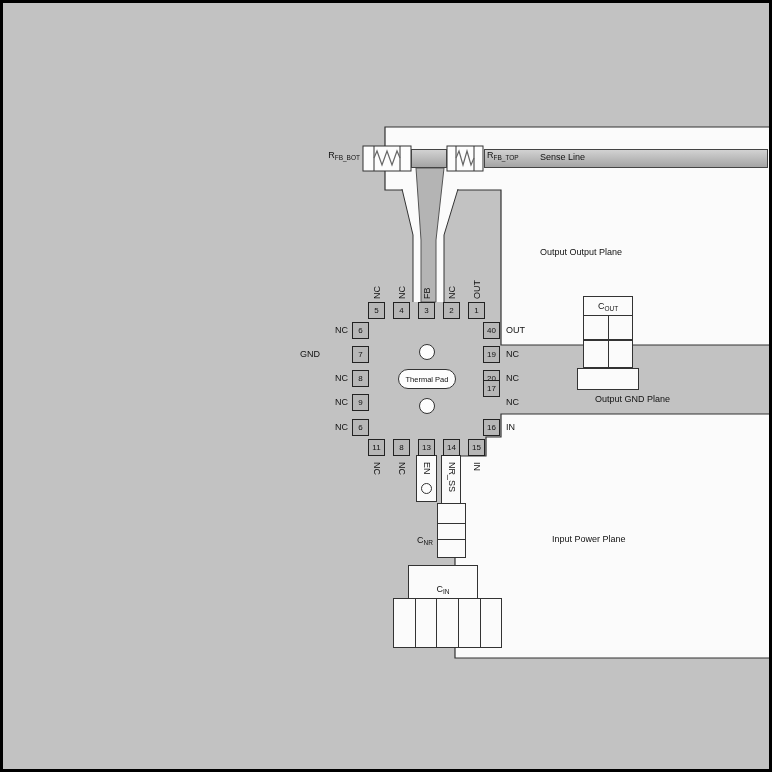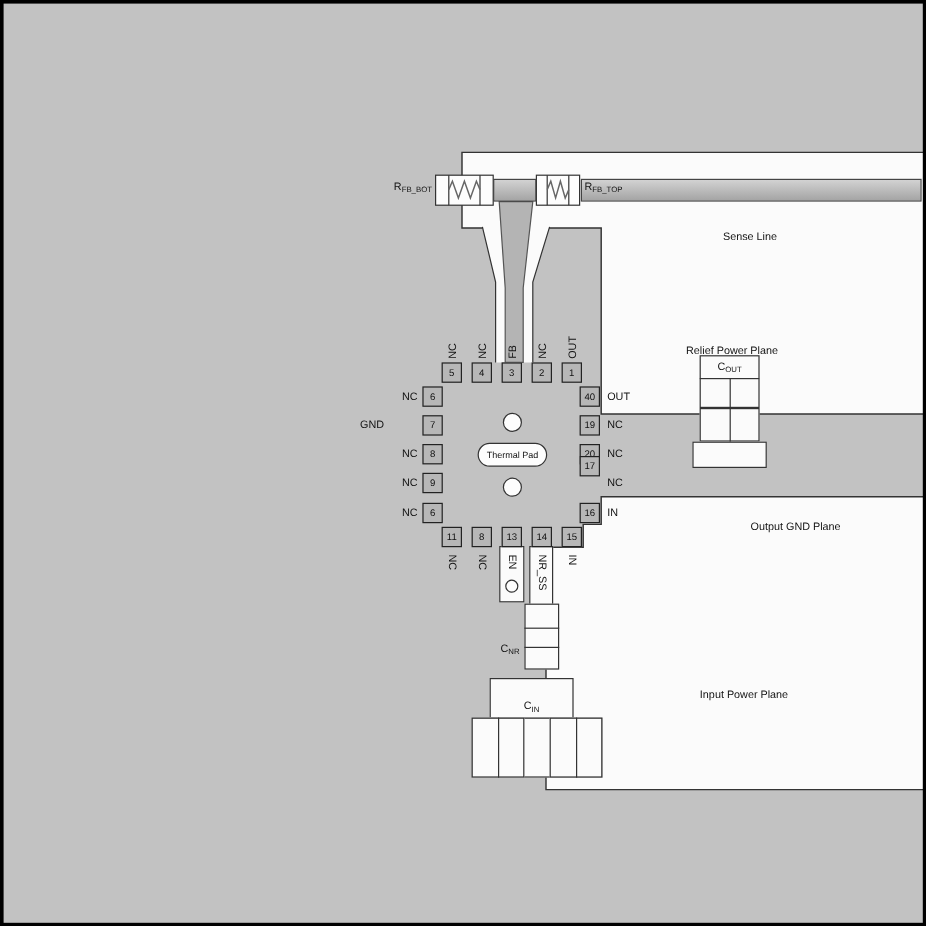--- a/index.html
+++ b/index.html
@@ -25,21 +25,21 @@
     border-radius:10px; display:flex; align-items:center; justify-content:center;
     font-size:7.5px; white-space:nowrap;
   }
   .pin {
     position:absolute; z-index:5; width:17px; height:17px;
     background:#b7b7b7; border:1px solid #222;
     display:flex; align-items:center; justify-content:center;
     font-size:8px;
   }
   .lbl { position:absolute; z-index:6; font-size:9px; line-height:11px; }
-  .center { text-align:center;margin-top:40px; }
+  .center { text-align:left; }
   .right { text-align:right; }
   .plv { position:absolute; z-index:6; font-size:9px; line-height:11px; white-space:nowrap; transform-origin:0 0; }
   .plh { position:absolute; z-index:6; font-size:9px; line-height:11px; white-space:nowrap; }
   sub.s { font-size:6.5px; vertical-align:-2px; letter-spacing:0; }
   .padlabel { display:flex; align-items:flex-end; justify-content:center; padding-bottom:3px; font-size:9px; }
   .clabel { display:flex; align-items:center; justify-content:center; font-size:9px; }
 </style>
 </head>
 <body>
 
@@ -144,21 +144,21 @@
       <div class="plh" style="left: 506px; width: 50px; top: 349px;">NC</div>
       <div class="pin" style="left: 483px; top: 370px;">20</div>
       <div class="plh" style="left: 506px; width: 50px; top: 373px;">NC</div>
       <div class="pin" style="left: 483px; top: 380px;">17</div>
       <div class="plh" style="left: 506px; width: 50px; top: 397px;">NC</div>
       <div class="pin" style="left: 483px; top: 419px;">16</div>
       <div class="plh" style="left: 506px; width: 50px; top: 422px;">IN</div>
     </div>
 
   <div class="lbl center" style="left:540px; top:152px; width:170px;">Sense Line</div>
-  <div class="lbl center" style="left:540px; top:247px; width:140px;">Relief Power Plane</div>
+  <div class="lbl center" style="left:540px; top:247px; width:140px;">Output Output Plane</div>
   <div class="lbl center" style="left:595px; top:394px; width:136px;">Output GND Plane</div>
   <div class="lbl center" style="left:552px; top:534px; width:136px;">Input Power Plane</div>
 
   <div class="lbl right" style="left:300px; top:150px; width:60px;">
     <span>R</span><sub class="s">FB_BOT</sub>
   </div>
   <div class="lbl" style="left:487px; top:150px; width:60px;">
     <span>R</span><sub class="s">FB_TOP</sub>
   </div>
   <div class="lbl right" style="left:401px; top:535px; width:32px;">

